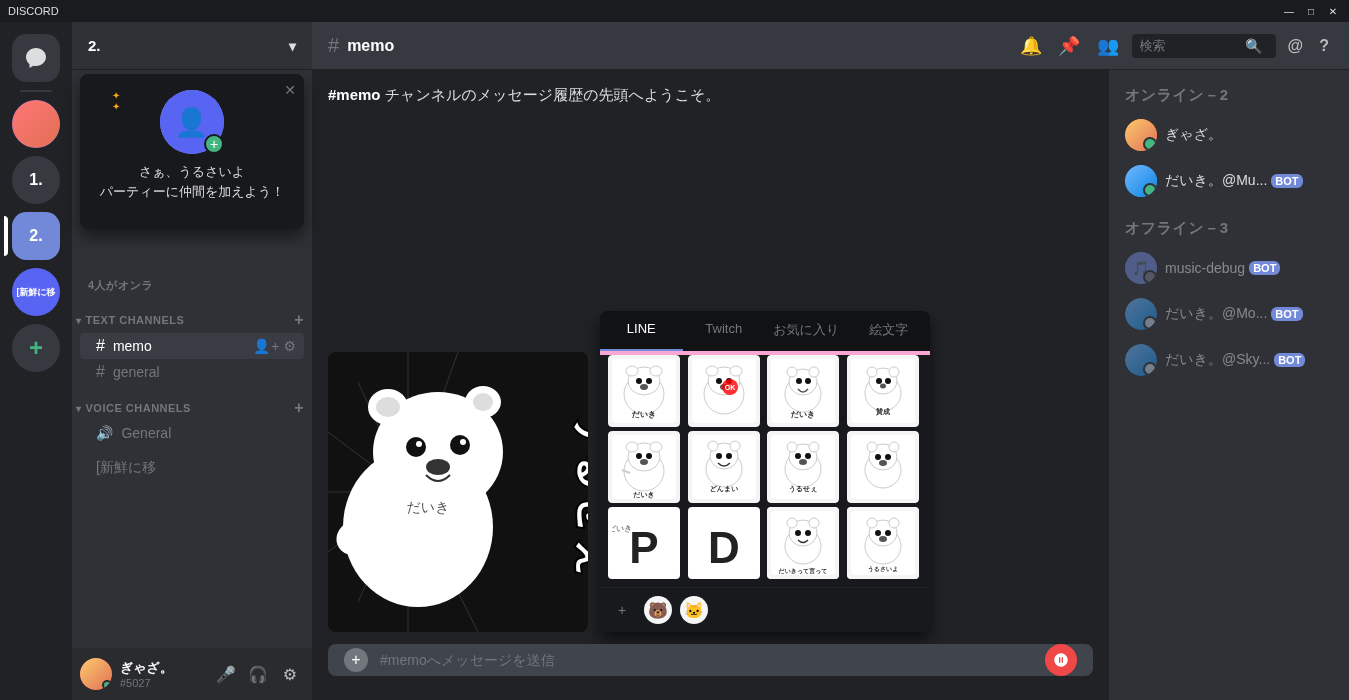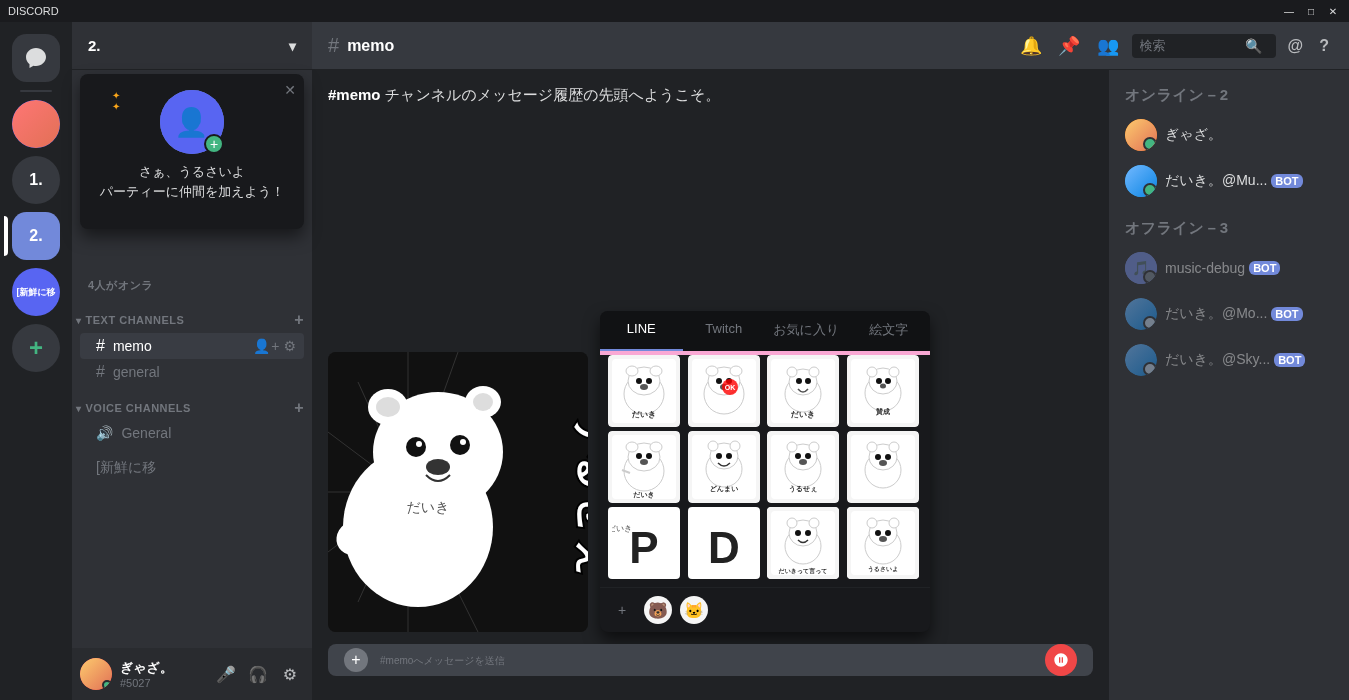--- a/index.html
+++ b/index.html
@@ -436,21 +436,21 @@
       font-size: 16px;
       cursor: pointer;
       flex-shrink: 0;
     }
     .message-input {
       flex: 1;
       background: transparent;
       border: none;
       outline: none;
       color: #fde047;
-      font-size: 10px;
+      font-size: 14px;
       padding: 4px 0;
     }
     .message-input::placeholder { color: #72767d; }
     .message-send-btn {
       width: 32px; height: 32px;
       border-radius: 50%;
       background: #f04747;
       display: flex; align-items: center; justify-content: center;
       cursor: pointer;
       font-size: 16px;

